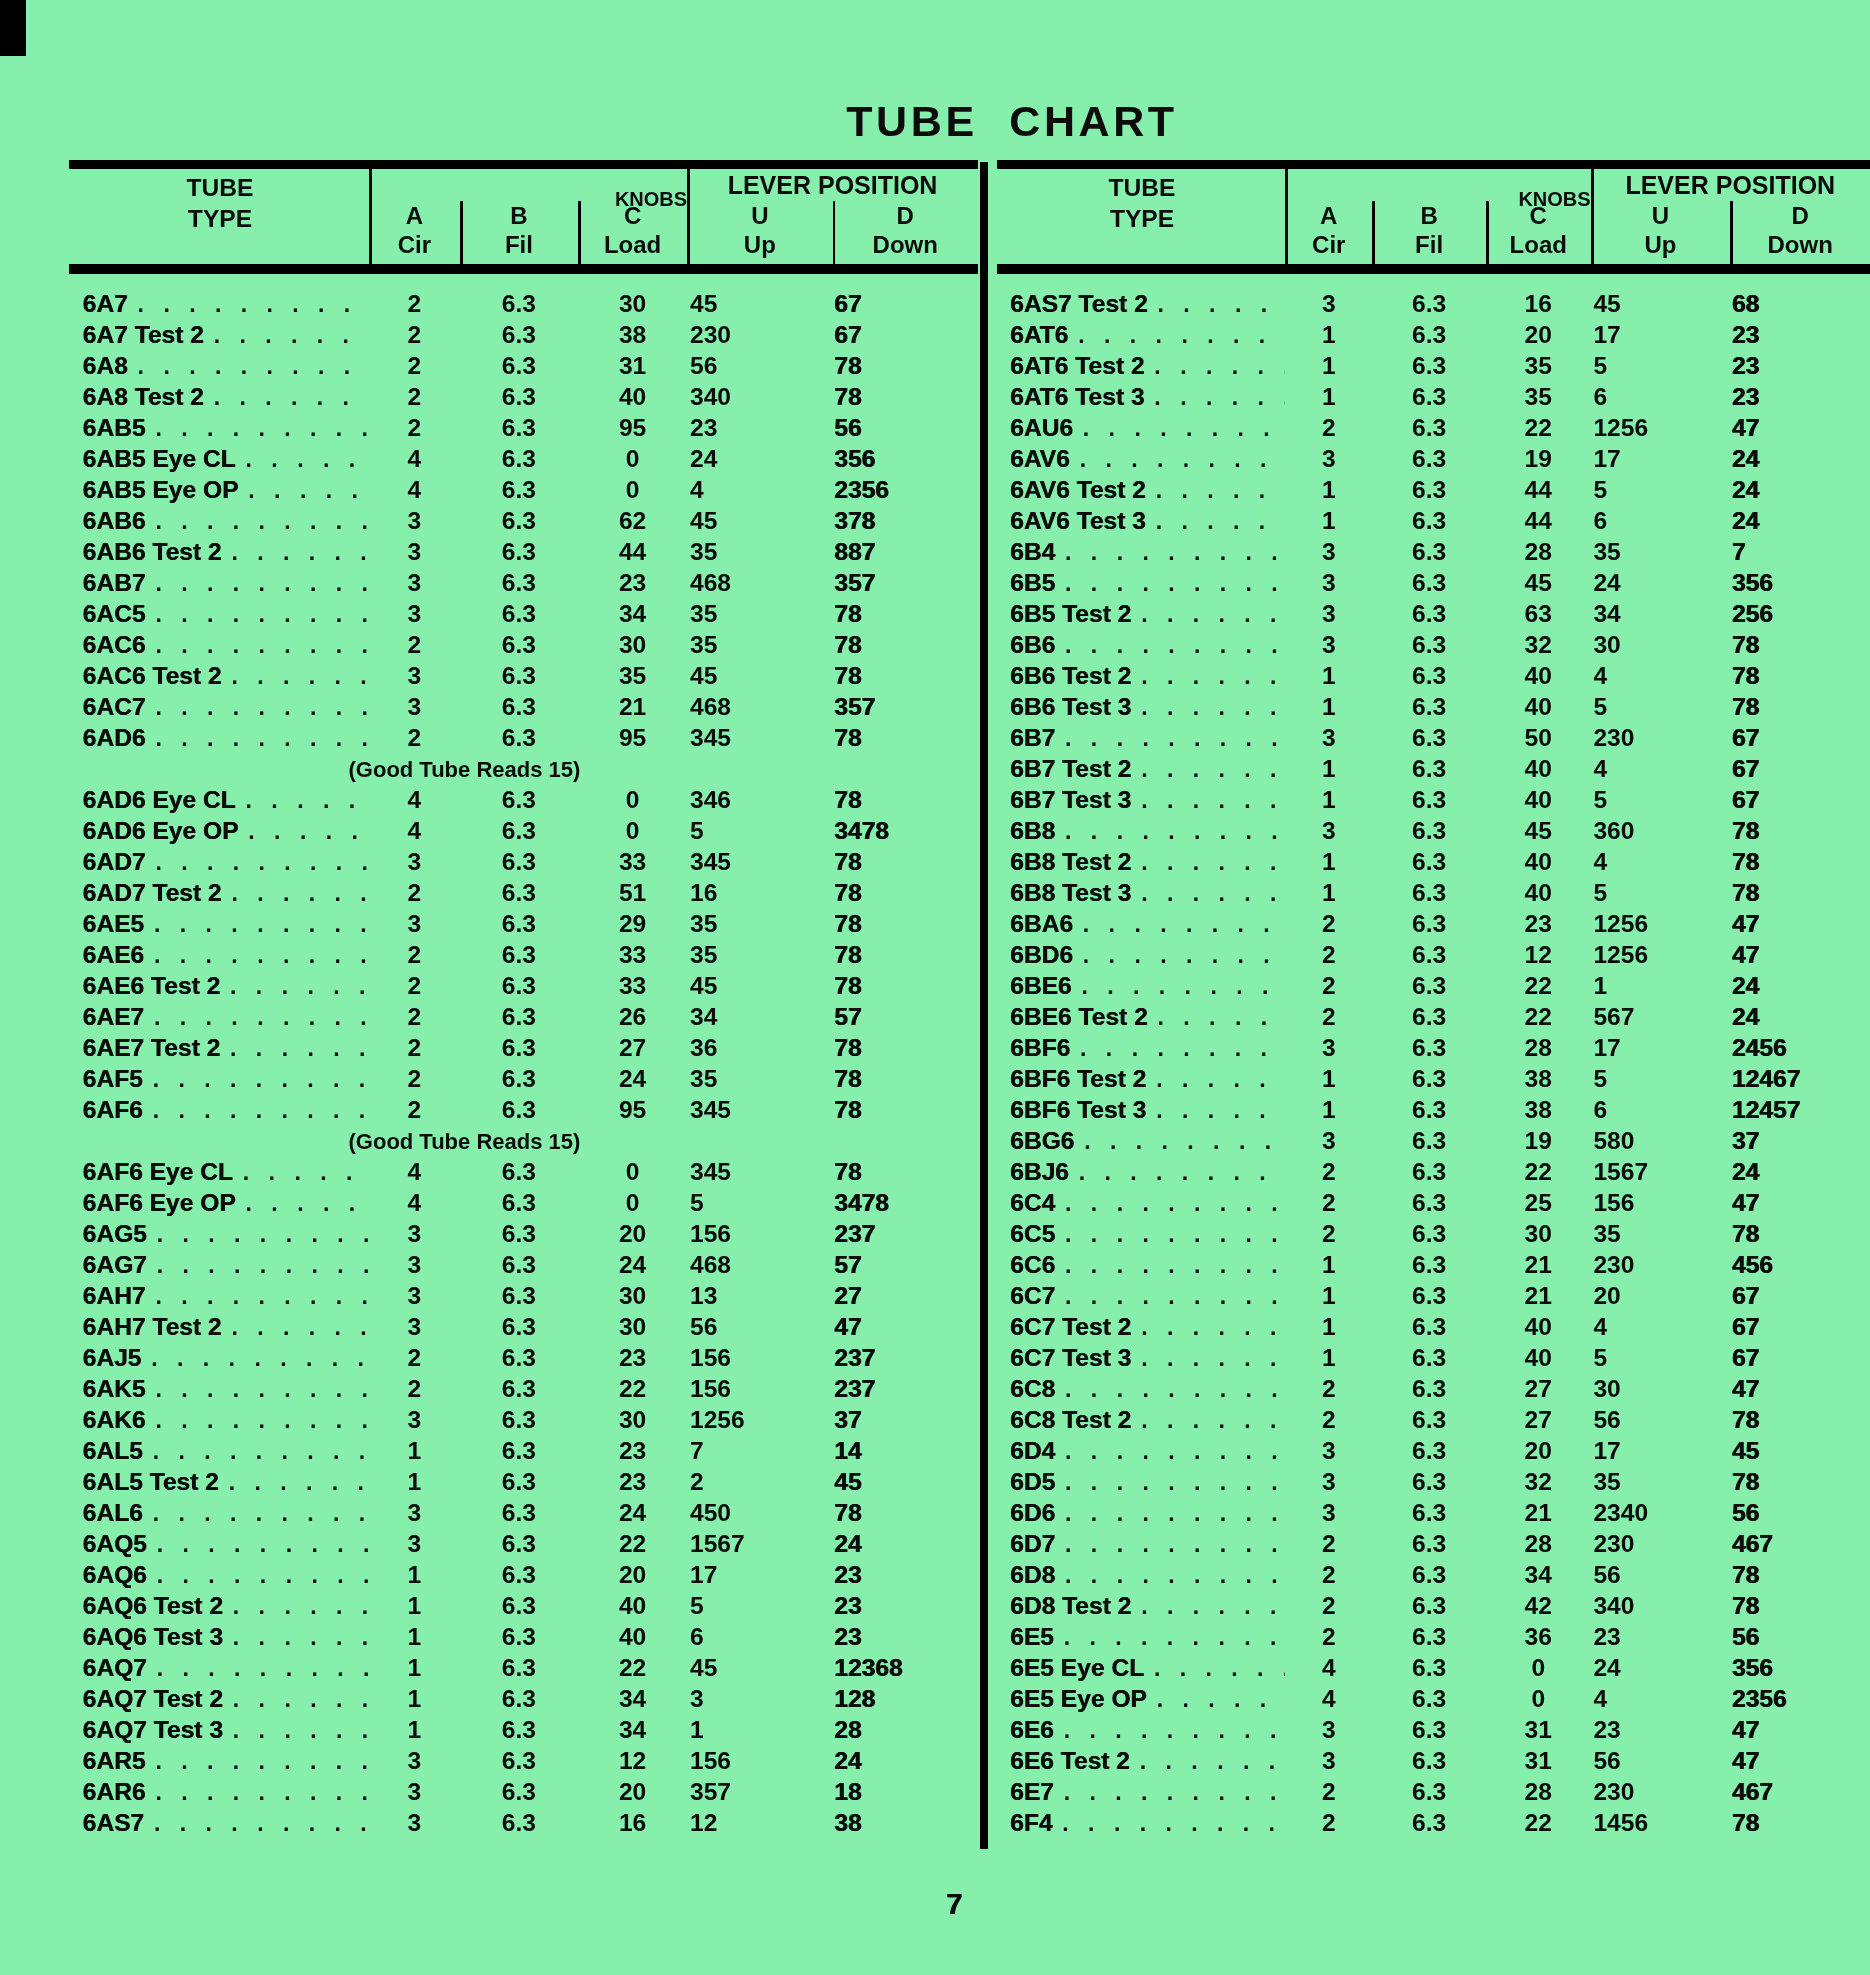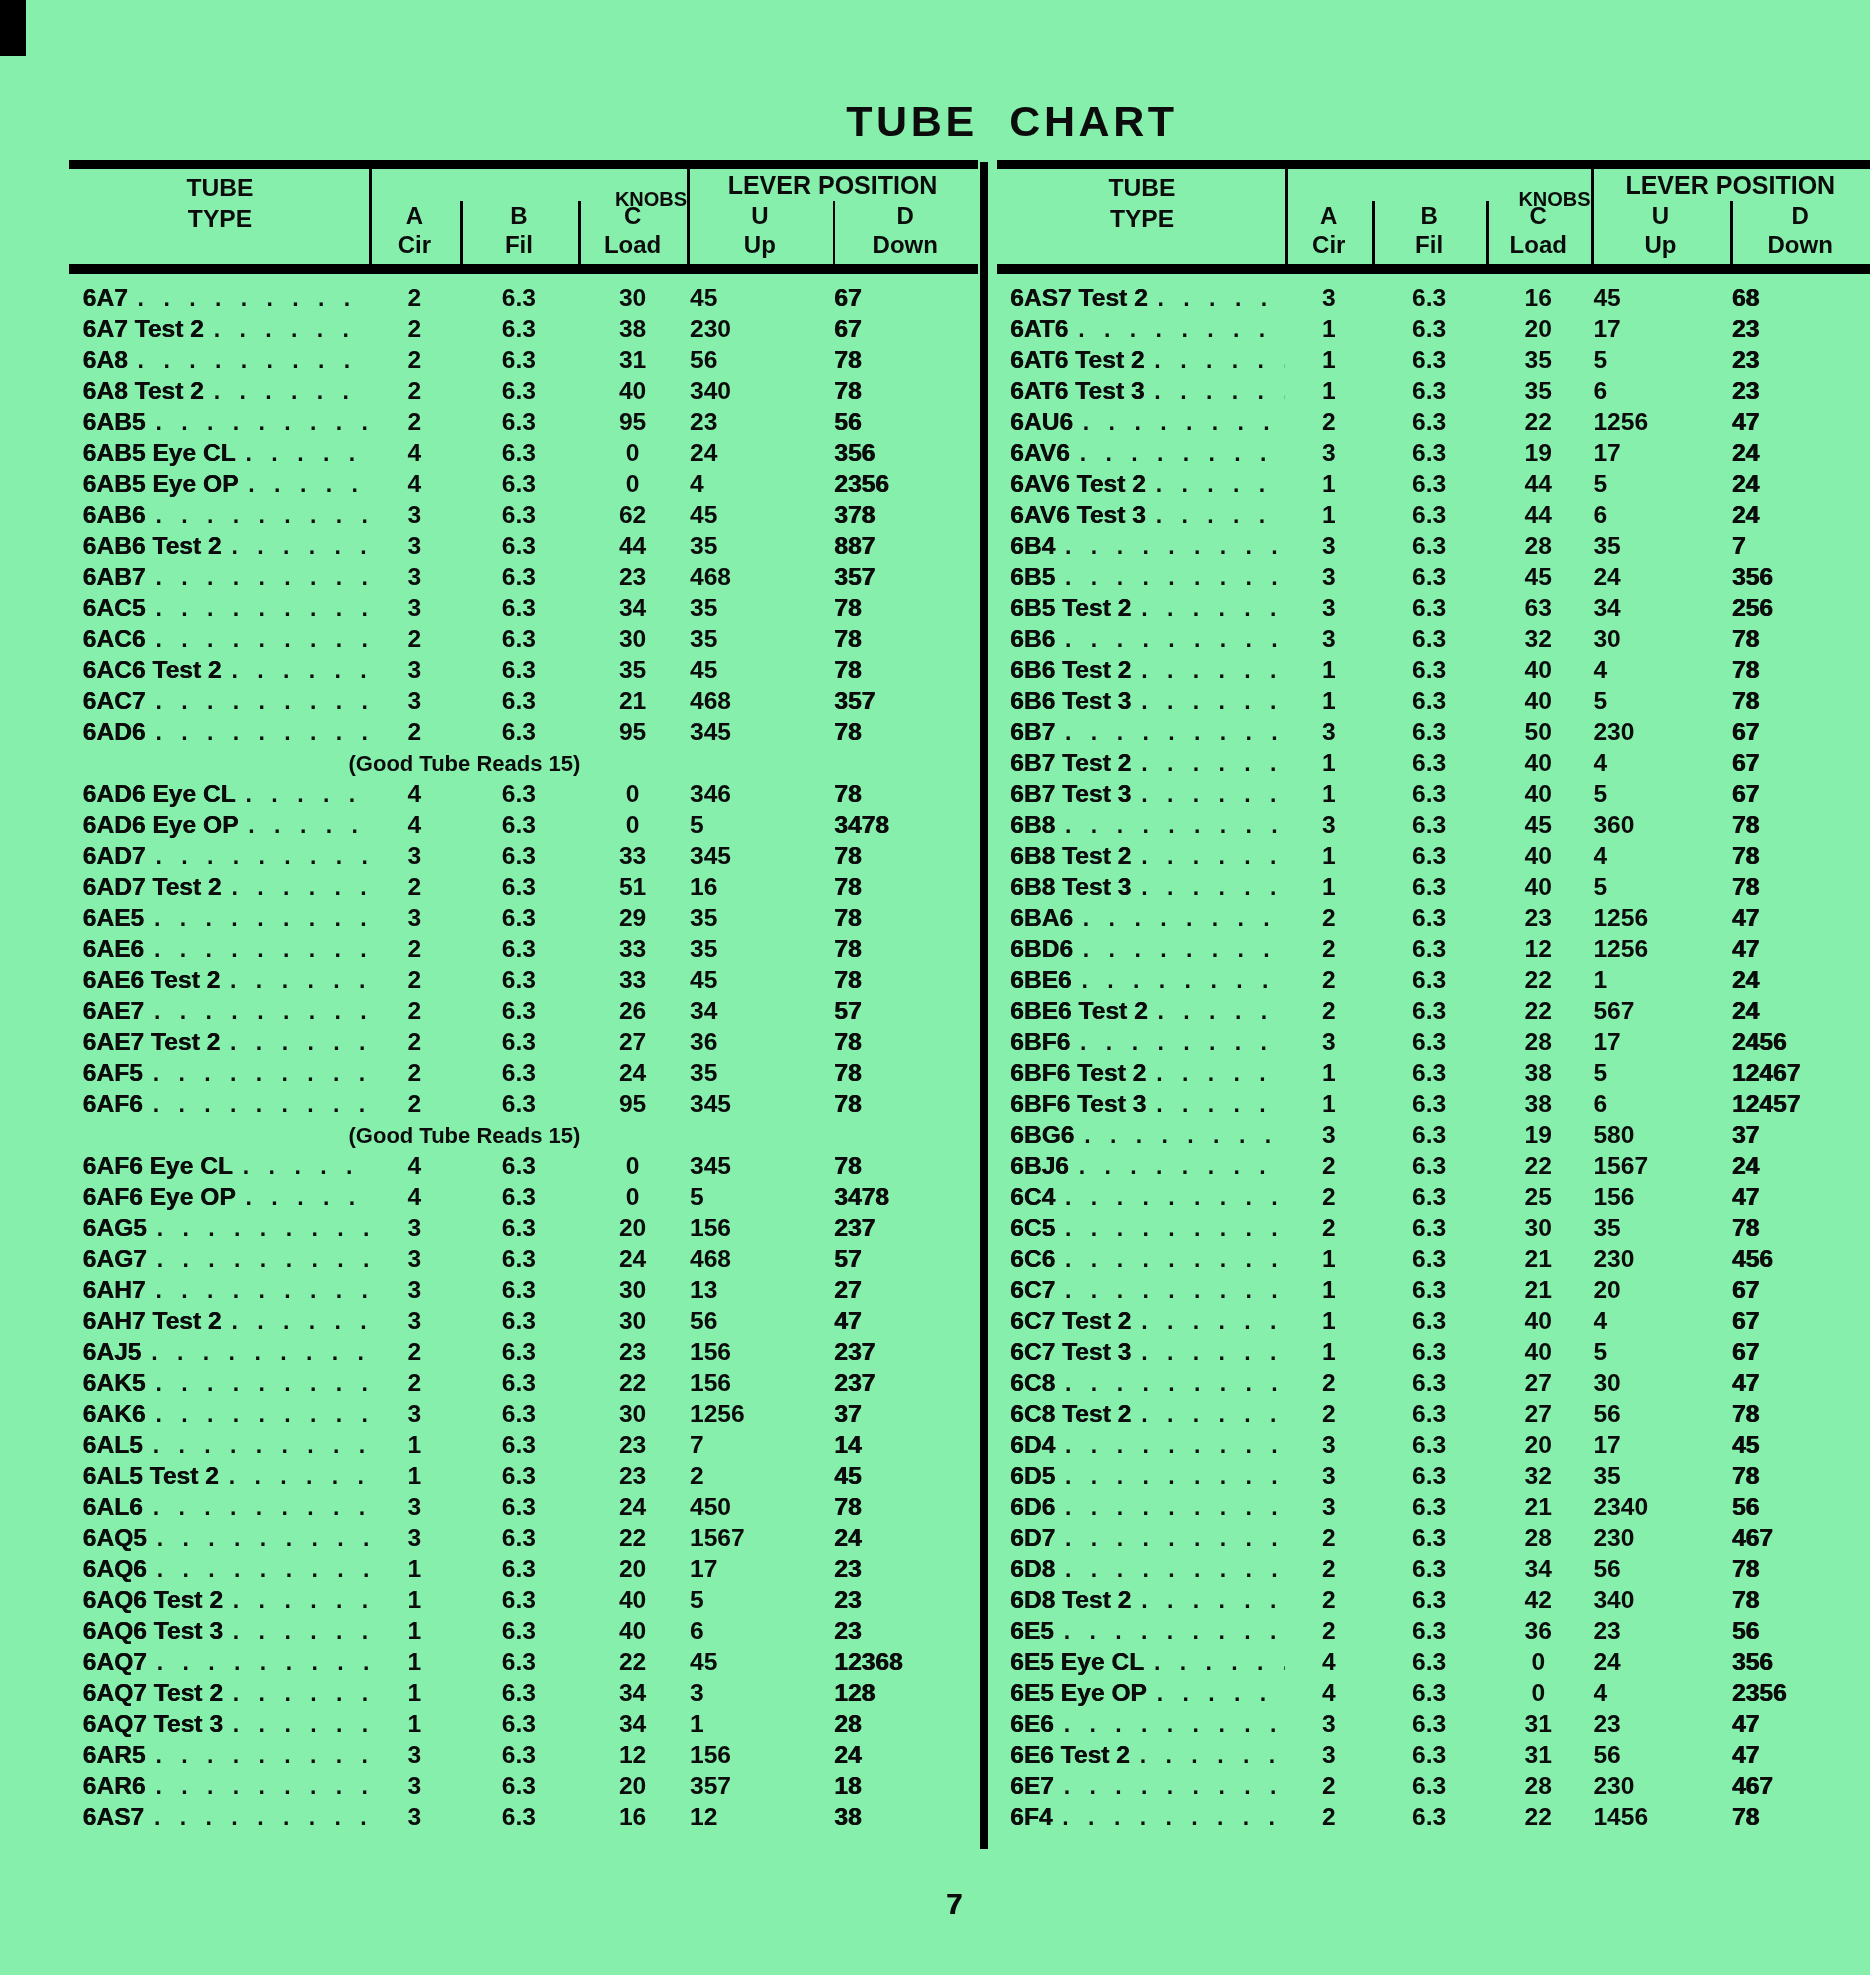--- a/index.html
+++ b/index.html
@@ -37,21 +37,21 @@
   .ph-b { left:43%; width:13%; }
   .ph-c { left:56%; width:12%; }
   .ph-u { left:68%; width:16%; }
   .ph-d { left:84%; width:16%; }
   .vline { position:absolute; width:2.9px; background:#000; bottom:0; }
   .v-full { top:0; }
   .v-half { top:32px; }
   .v1 { left:33%; } .v2 { left:43%; } .v3 { left:56%; } .v4 { left:68%; } .v5 { left:84%; }
 
   
-  .rows { margin-top:9px; }
+  .rows { margin-top:15px; }
   .row {
     display:grid;
     grid-template-columns:33% 10% 13% 12% 16% 16%;
     height:31px; align-items:center;
     font-size:24.6px; font-weight:bold; line-height:1;
   }
   .cell { white-space:nowrap; }
   .cell.name { display:flex; align-items:baseline; padding-left:4.5%; overflow:hidden; }
   .tname { text-shadow:0.5px 0 0 currentColor; }
   .leader { flex:1; overflow:hidden; white-space:nowrap; margin-left:10px; font-weight:bold; }

